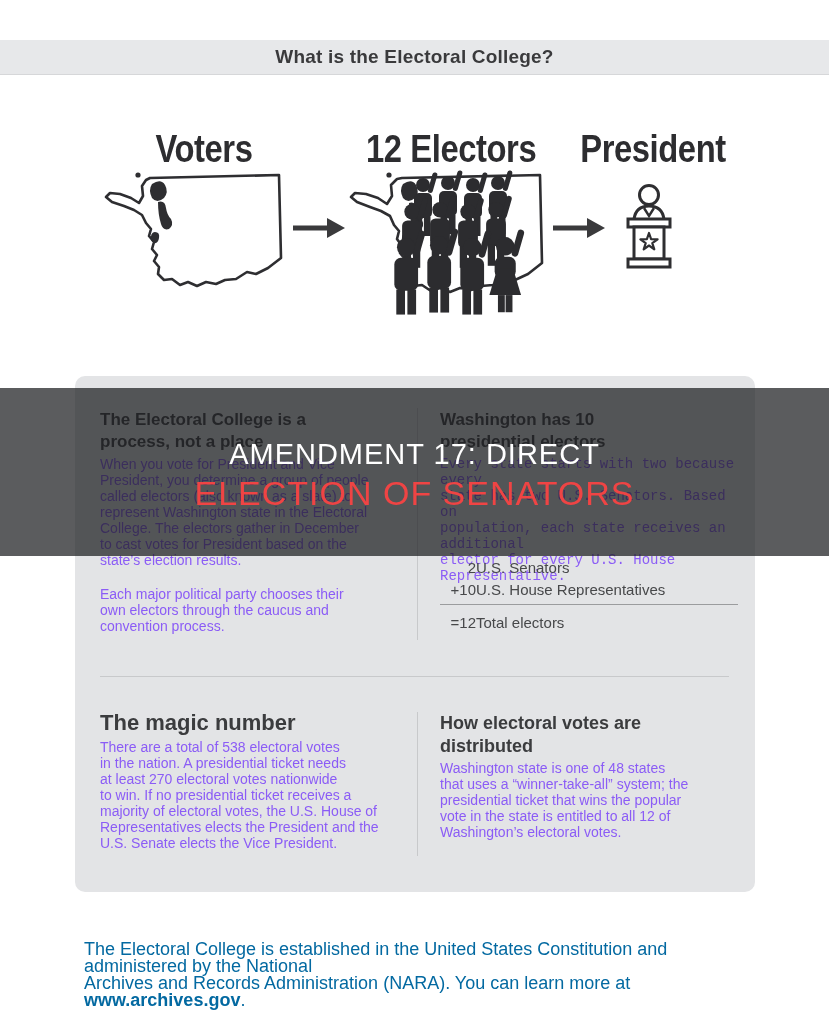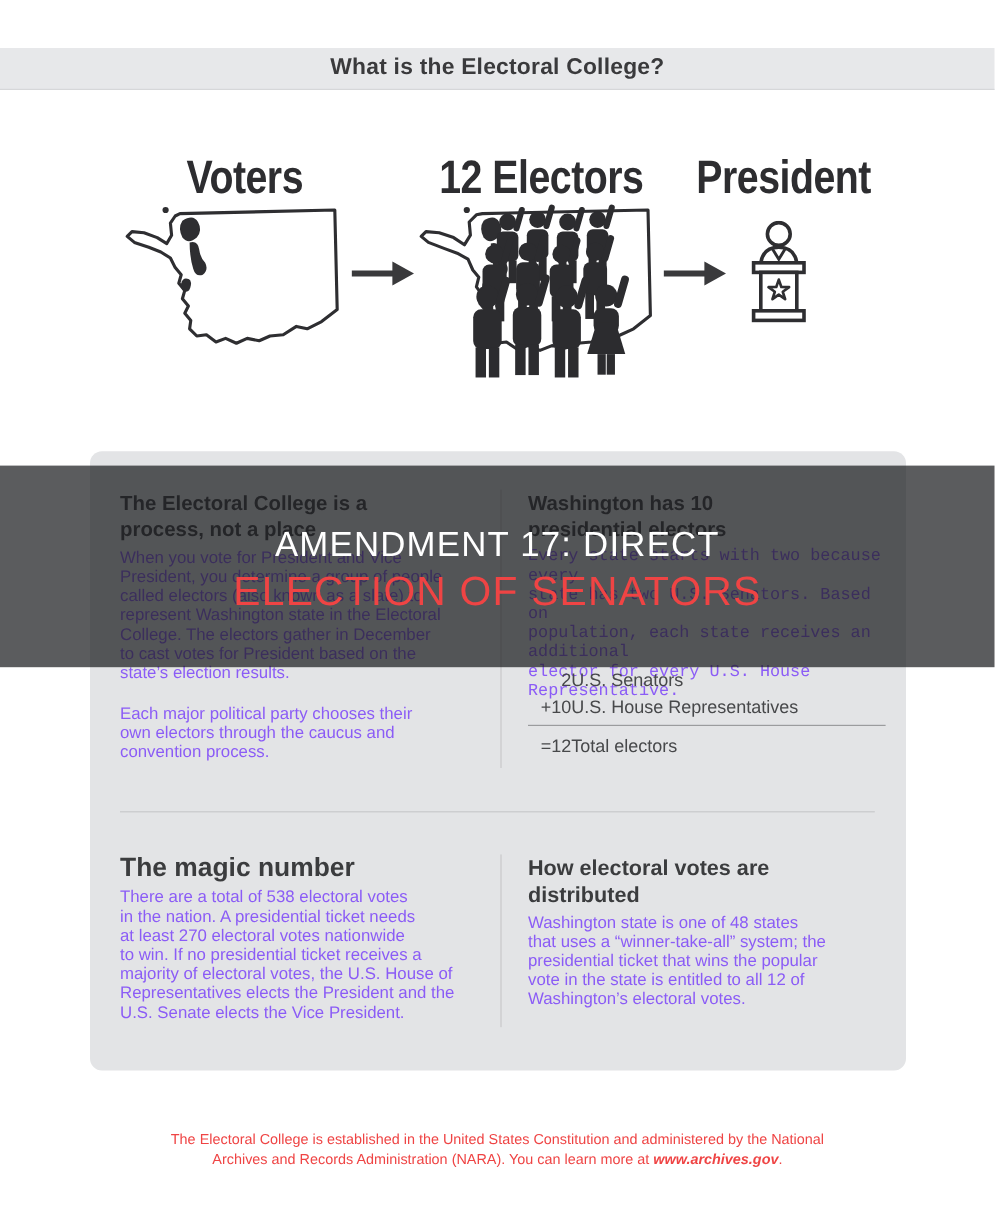--- a/index.html
+++ b/index.html
@@ -27,22 +27,22 @@
   
   .math-row{display:flex;align-items:baseline;font-size:15px;color:#47484a;line-height:19px;}
   .math-num{width:36px;text-align:right;flex:0 0 36px;}
   .math-label{margin-left:0;}
 
   
   .overlay-band{left:0;top:388px;width:829px;height:168px;background:rgba(28,29,32,0.72);}
   .overlay-line{left:0;width:829px;text-align:center;white-space:nowrap;letter-spacing:1px;}
 
   
-  .footer{left:84px;top:941px;width:661px;text-align:center;font-size:12px;color:#ef4444;line-height:17px;}
-  .footer b{font-weight:bold;font-style:italic;}
+  .footer{left:84px;top:941px;width:661px;text-align:left;font-size:18px;color:#0369a1;line-height:17px;}
+  .footer b{font-weight:bold;}
 
   svg{display:block;}
 </style>
 </head>
 <body>
 
 <div class="page">
 
   <div class="abs header-bar">
     <span class="header-title">What is the Electoral College?</span>

